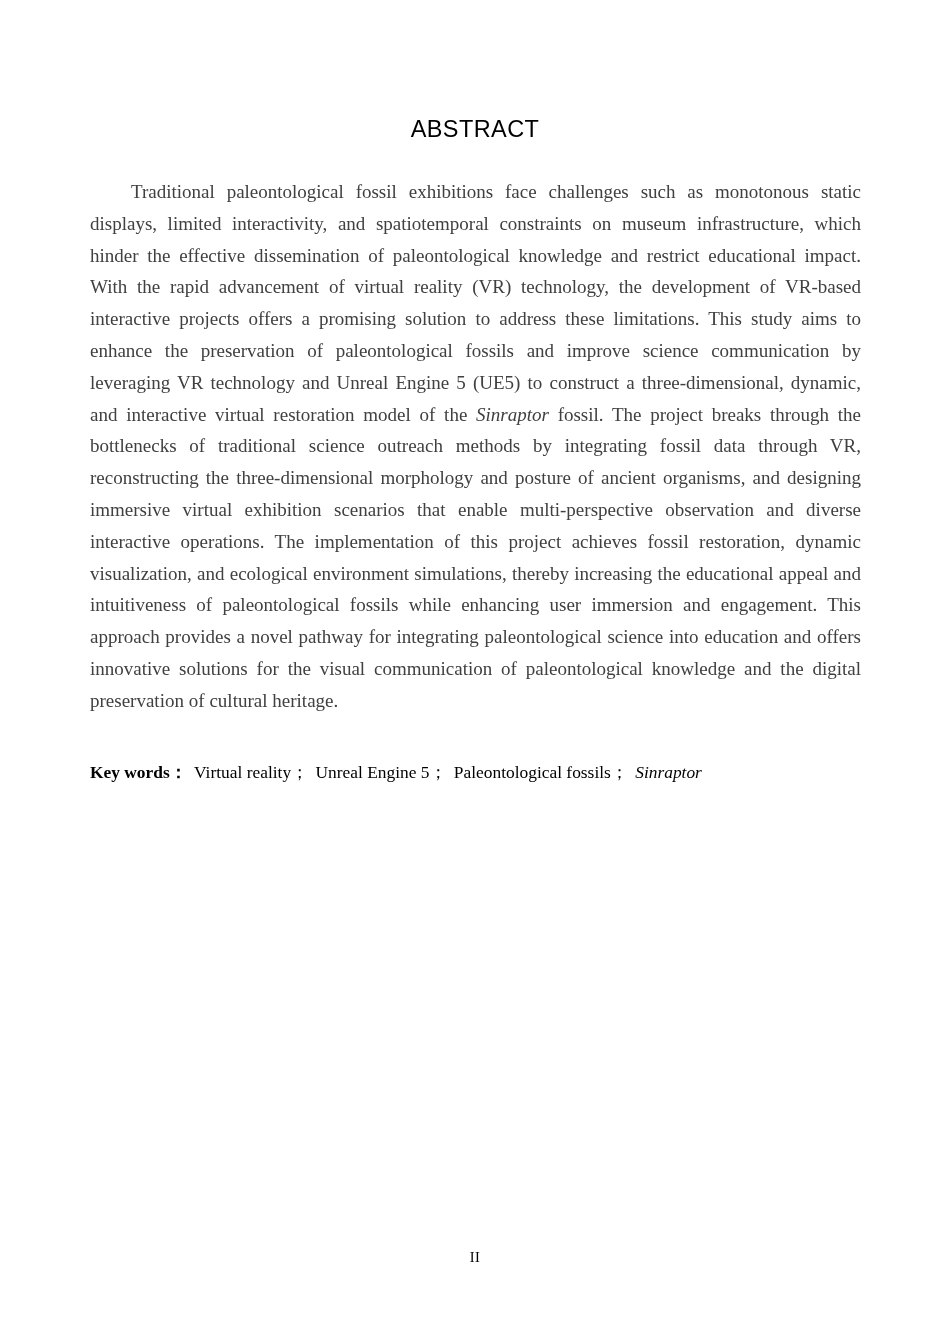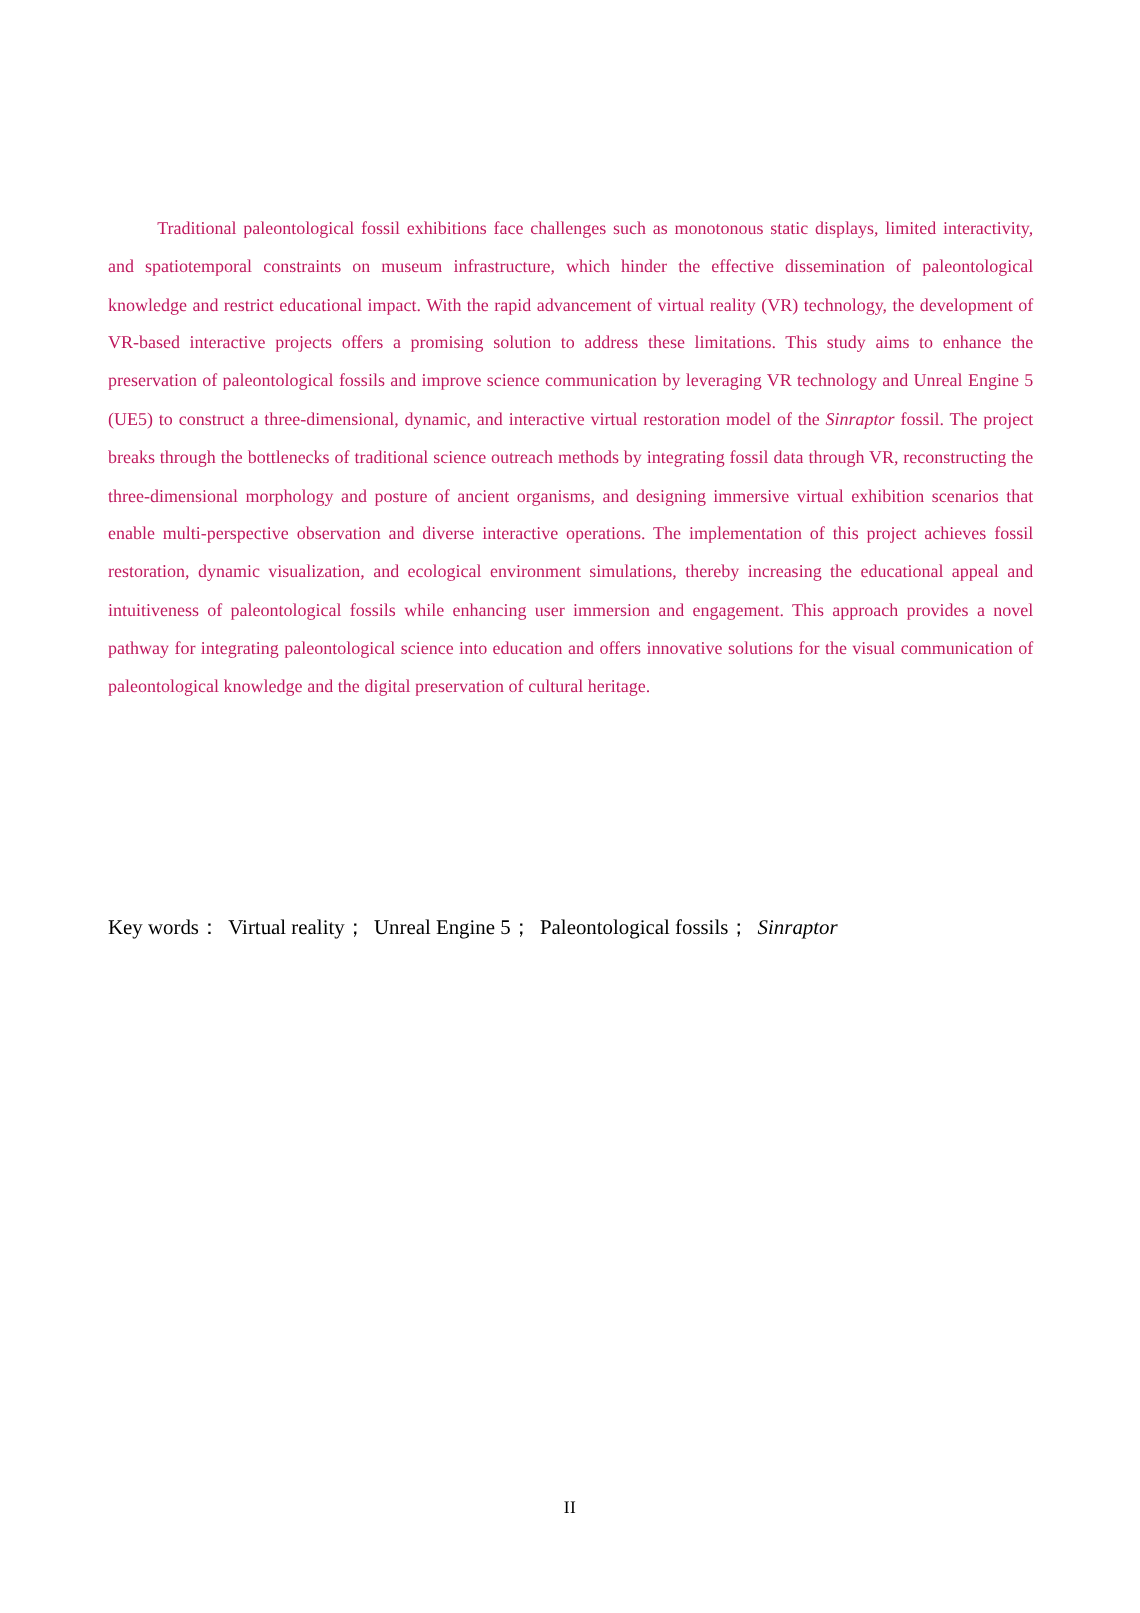--- a/index.html
+++ b/index.html
@@ -46,23 +46,23 @@
     left: 90px;
     top: 176px;
     width: 771px;
   }
 
   .abstract-para {
     margin: 0;
     text-align: justify;
     text-justify: inter-word;
     text-indent: 41px;
-    font-size: 15px;
+    font-size: 19px;
     line-height: 31.8px;
-    color: #be185d;
+    color: #404040;
     hyphens: none;
     word-spacing: 0.1px;
   }
 
   .abstract-para .sci-name {
     font-style: italic;
   }
 
   
   .keywords-line {
@@ -70,21 +70,21 @@
     left: 90px;
     top: 757px;
     width: 771px;
     font-size: 17.4px;
     line-height: 31.8px;
     text-align: left;
     color: #000000;
     white-space: nowrap;
   }
   .keywords-label {
-    font-weight: normal;
+    font-weight: bold;
   }
   .kw-gap {
     display: inline-block;
     width: 7px;
   }
   .kw-item {
     font-style: normal;
     font-family: Liberation Serif, serif;
   }
   .kw-item.italic {
@@ -102,20 +102,21 @@
     line-height: 20px;
     color: #000000;
     letter-spacing: 0.3px;
   }
 </style>
 </head>
 <body>
 
 <div class="page">
 
+  <div class="doc-title">ABSTRACT</div>
 
   <div class="body-block">
     <p class="abstract-para"><span>Traditional paleontological fossil exhibitions face challenges such as monotonous static displays, limited interactivity, and spatiotemporal constraints on museum infrastructure, which hinder the effective dissemination of paleontological knowledge and restrict educational impact. With the rapid advancement of virtual reality (VR) technology, the development of VR-based interactive projects offers a promising solution to address these limitations. This study aims to enhance the preservation of paleontological fossils and improve science communication by leveraging VR technology and Unreal Engine 5 (UE5) to construct a three-dimensional, dynamic, and interactive virtual restoration model of the </span><span class="sci-name">Sinraptor</span><span> fossil. The project breaks through the bottlenecks of traditional science outreach methods by integrating fossil data through VR, reconstructing the three-dimensional morphology and posture of ancient organisms, and designing immersive virtual exhibition scenarios that enable multi-perspective observation and diverse interactive operations. The implementation of this project achieves fossil restoration, dynamic visualization, and ecological environment simulations, thereby increasing the educational appeal and intuitiveness of paleontological fossils while enhancing user immersion and engagement. This approach provides a novel pathway for integrating paleontological science into education and offers innovative solutions for the visual communication of paleontological knowledge and the digital preservation of cultural heritage.</span></p>
   </div>
 
   <div class="keywords-line"><span class="keywords-label">Key words</span><span class="keywords-label">：</span><span class="kw-gap"></span><span class="kw-item">Virtual reality</span><span>；</span><span class="kw-gap"></span><span class="kw-item">Unreal Engine 5</span><span>；</span><span class="kw-gap"></span><span class="kw-item">Paleontological fossils</span><span>；</span><span class="kw-gap"></span><span class="kw-item italic">Sinraptor</span></div>
 
   <div class="page-number">II</div>
 
 </div>

